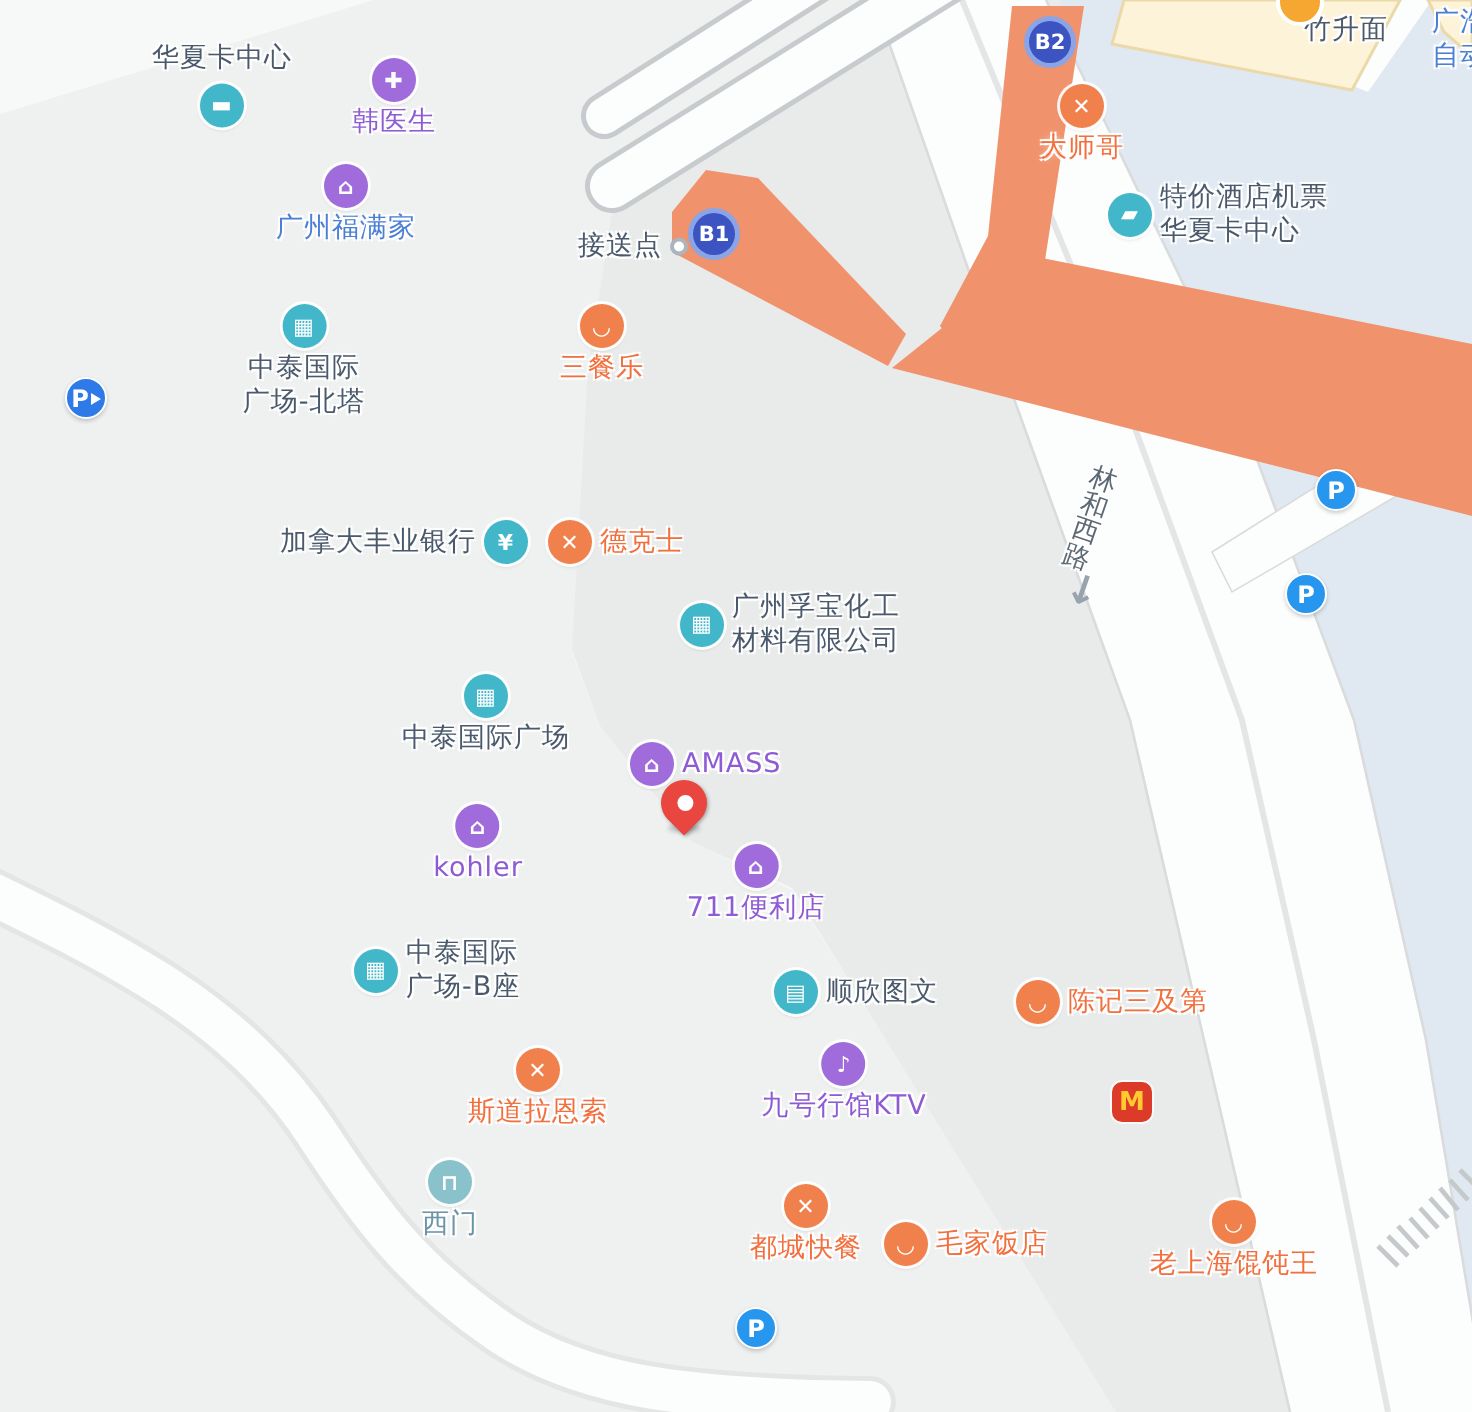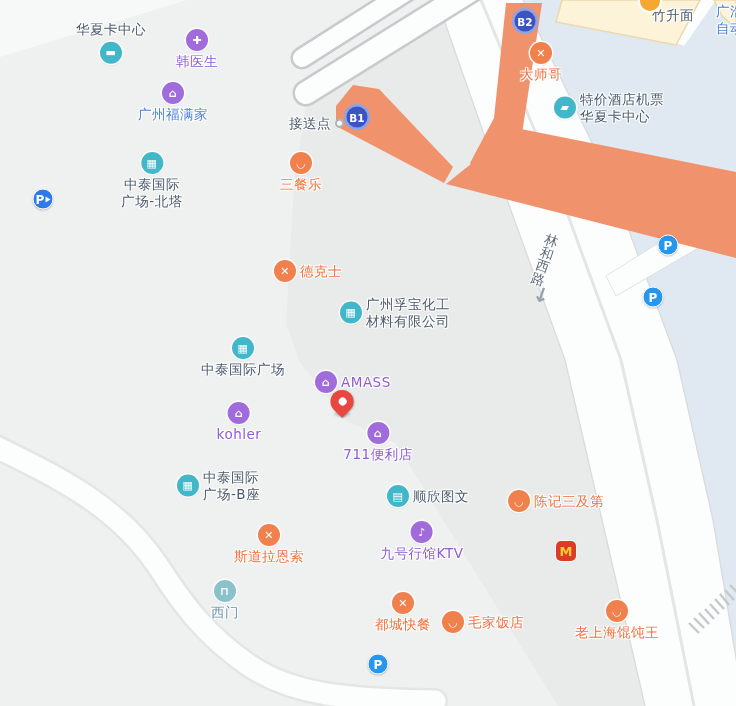--- a/index.html
+++ b/index.html
@@ -144,20 +144,26 @@
       <span class="plines">
         <span>三餐乐</span>
       </span>
     </div>
     <div class="poi lay-icon-right t-dark" style="right: 392px; top: 123px;">
       <span class="plines">
         <span>接送点</span>
       </span>
       <span class="dotmark"></span>
     </div>
+    <div class="poi lay-icon-right t-dark" style="right: 472px; top: 271px;">
+      <span class="plines">
+        <span>加拿大丰业银行</span>
+      </span>
+      <span class="picon" style="background: rgb(65, 183, 201);">¥</span>
+    </div>
     <div class="poi lay-icon-left t-orange" style="left: 274px; top: 271px;">
       <span class="picon" style="background: rgb(240, 129, 77);">✕</span>
       <span class="plines">
         <span>德克士</span>
       </span>
     </div>
     <div class="poi lay-icon-left t-dark" style="left: 340px; top: 312px;">
       <span class="picon" style="background: rgb(65, 183, 201);">▦</span>
       <span class="plines">
         <span>广州孚宝化工</span>

